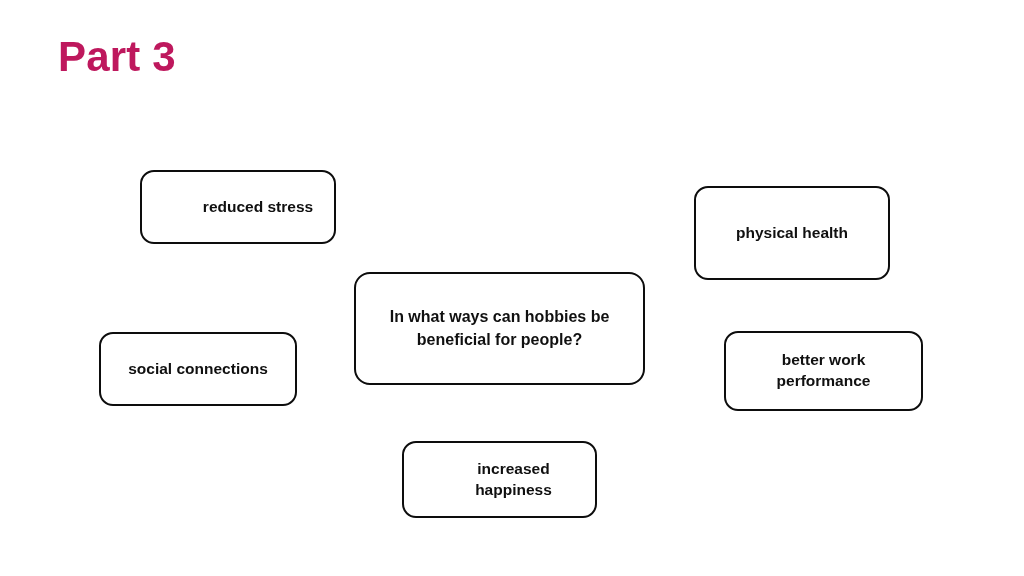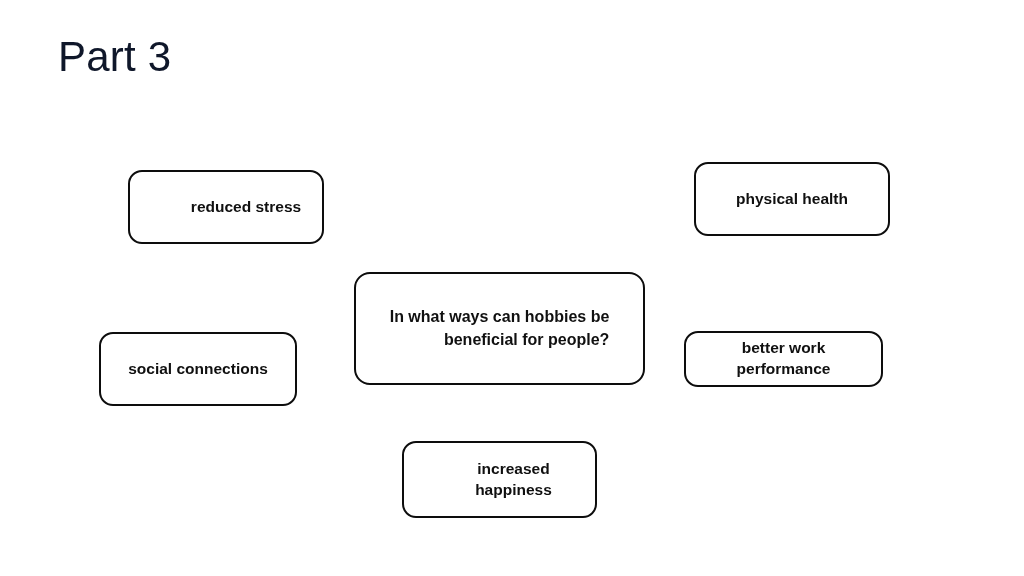--- a/index.html
+++ b/index.html
@@ -17,22 +17,22 @@
     position: relative;
     width: 1024px;
     height: 576px;
     background: #ffffff;
   }
   #slide-title {
     position: absolute;
     left: 58px;
     top: 34px;
     font-size: 42px;
-    font-weight: 400;
-    color: #0f172a;
+    font-weight: 700;
+    color: #be185d;
     letter-spacing: 0.2px;
     line-height: 1.1;
     white-space: nowrap;
   }
   .node {
     position: absolute;
     box-sizing: border-box;
     background: #ffffff;
     border: 2px solid #0d0d0d;
     border-radius: 14px;
@@ -57,38 +57,38 @@
     line-height: 1.4;
   }
 </style>
 </head>
 <body>
 
 <div id="slide">
 
   <div id="slide-title">Part 3</div>
 
-  <div class="node" style="left:128px; top:170px; width:196px; height:74px;padding-left:40px;">
+  <div class="node" style="left:140px; top:170px; width:196px; height:74px;padding-left:40px;">
     <span class="node-label">reduced stress</span>
   </div>
 
-  <div class="node" style="left:694px; top:162px; width:196px; height:74px;">
+  <div class="node" style="left:694px; top:186px; width:196px; height:94px;">
     <span class="node-label">physical health</span>
   </div>
 
-  <div class="node center" style="left:354px; top:272px; width:291px; height:113px;text-align:right;">
+  <div class="node center" style="left:354px; top:272px; width:291px; height:113px;">
     <span class="node-label">In what ways can hobbies be
 beneficial for people?</span>
   </div>
 
   <div class="node" style="left:99px; top:332px; width:198px; height:74px;text-align:right;">
     <span class="node-label">social connections</span>
   </div>
 
-  <div class="node" style="left:684px; top:331px; width:199px; height:56px;">
+  <div class="node" style="left:724px; top:331px; width:199px; height:80px;">
     <span class="node-label">better work
 performance</span>
   </div>
 
   <div class="node" style="left:402px; top:441px; width:195px; height:77px;padding-left:28px;">
     <span class="node-label">increased happiness</span>
   </div>
 
 </div>
 

